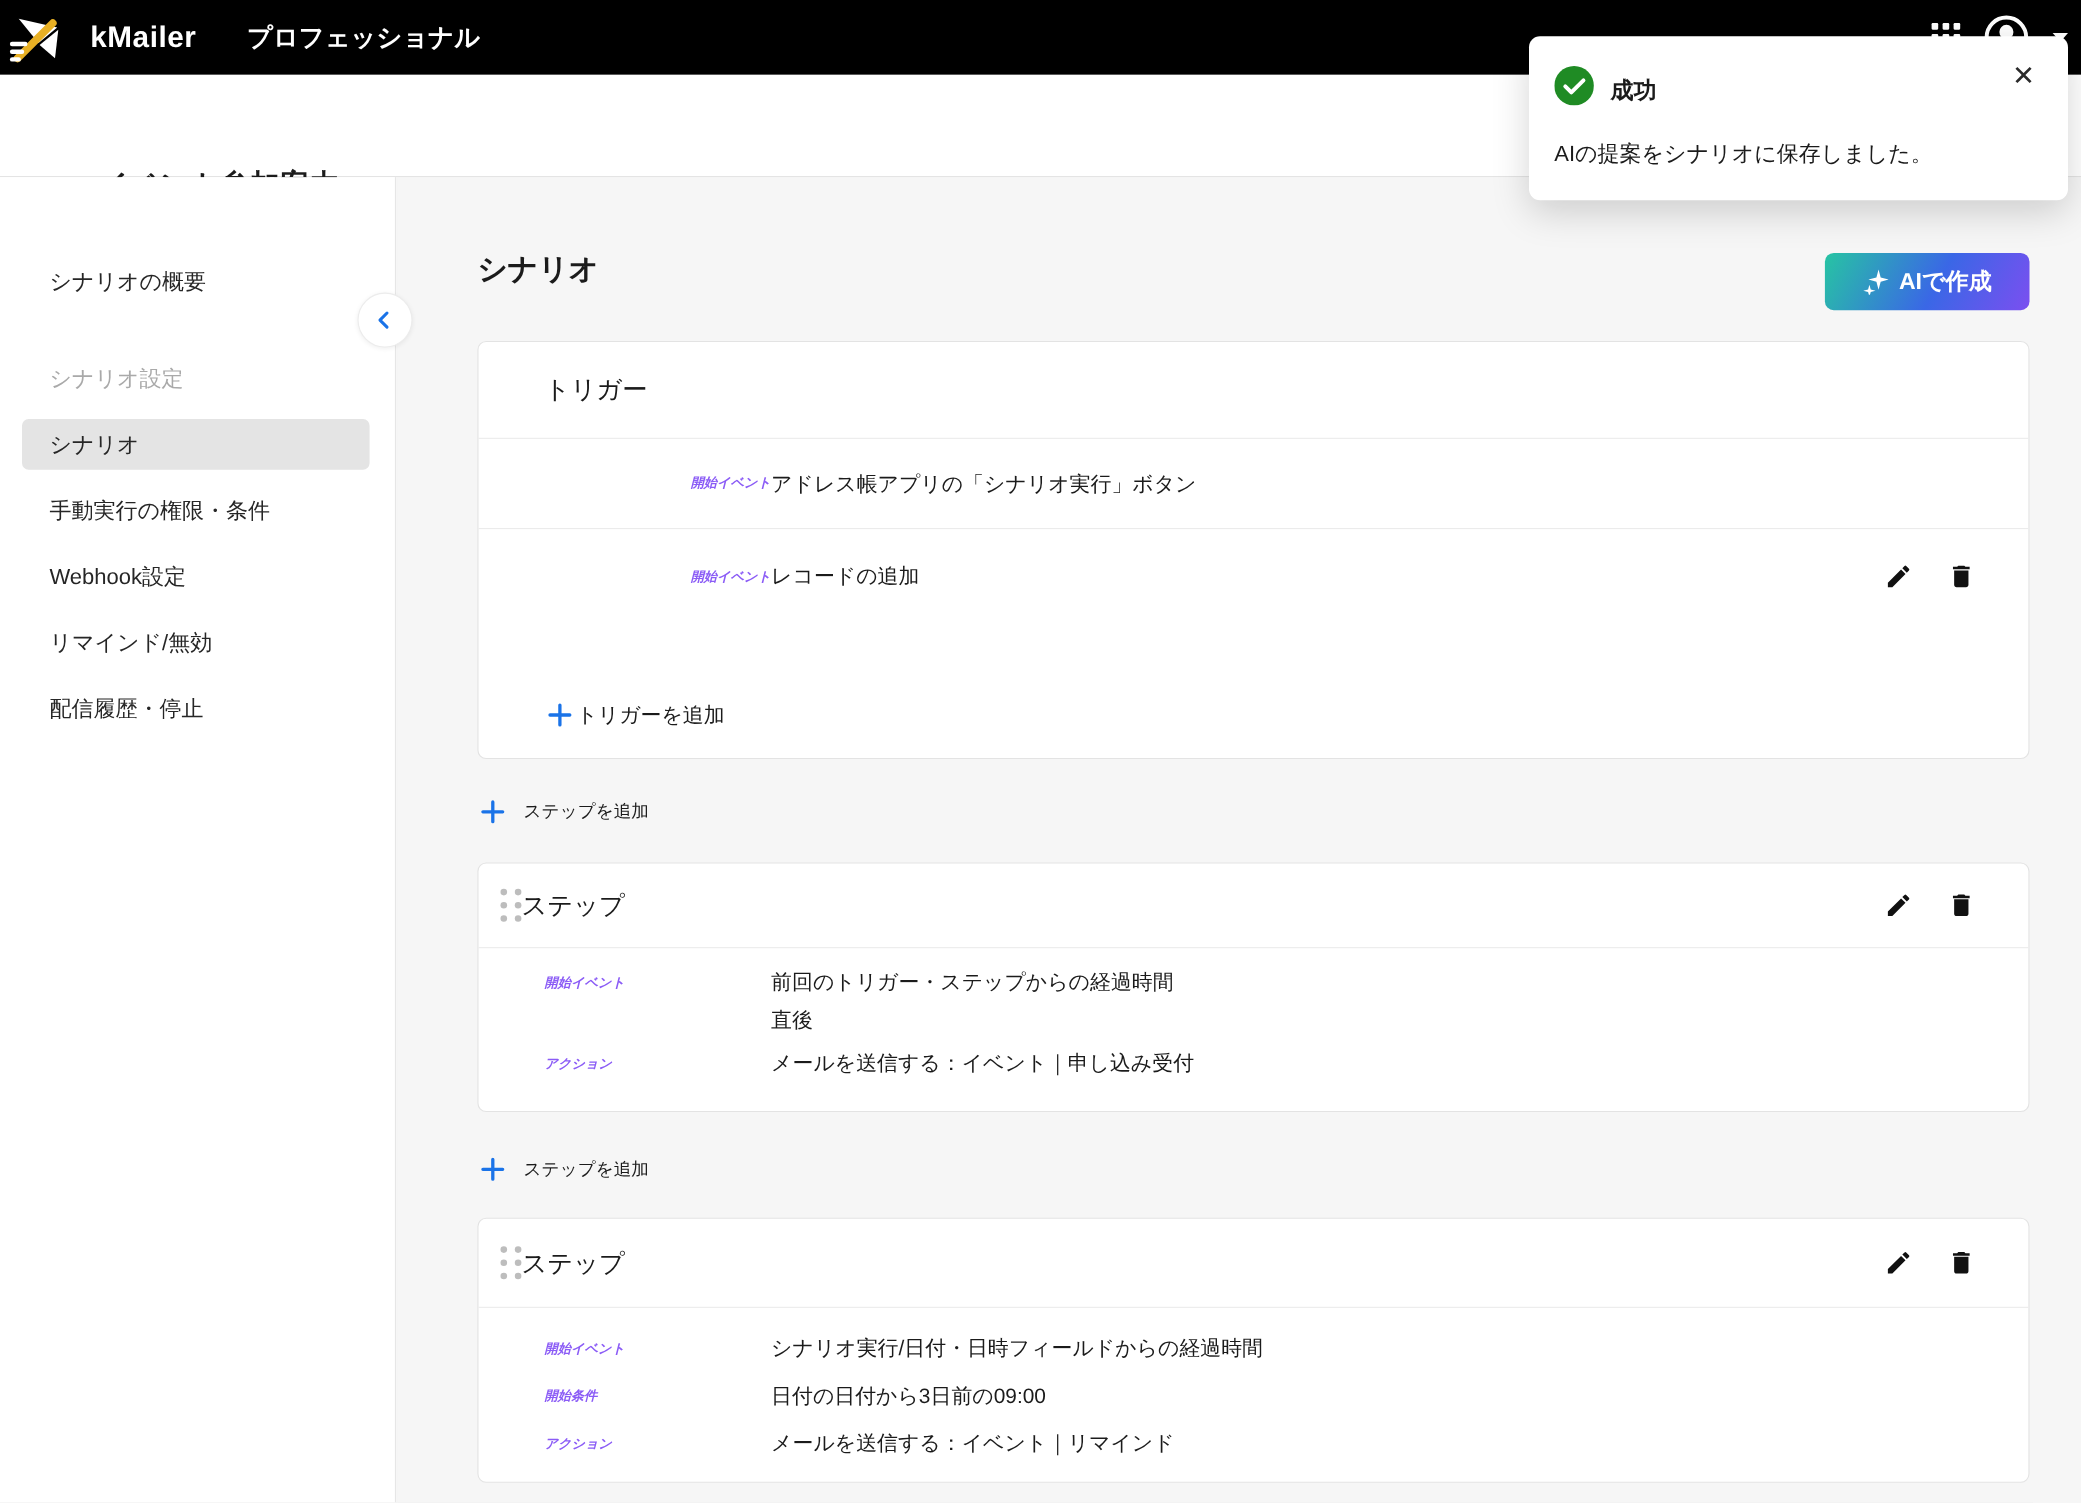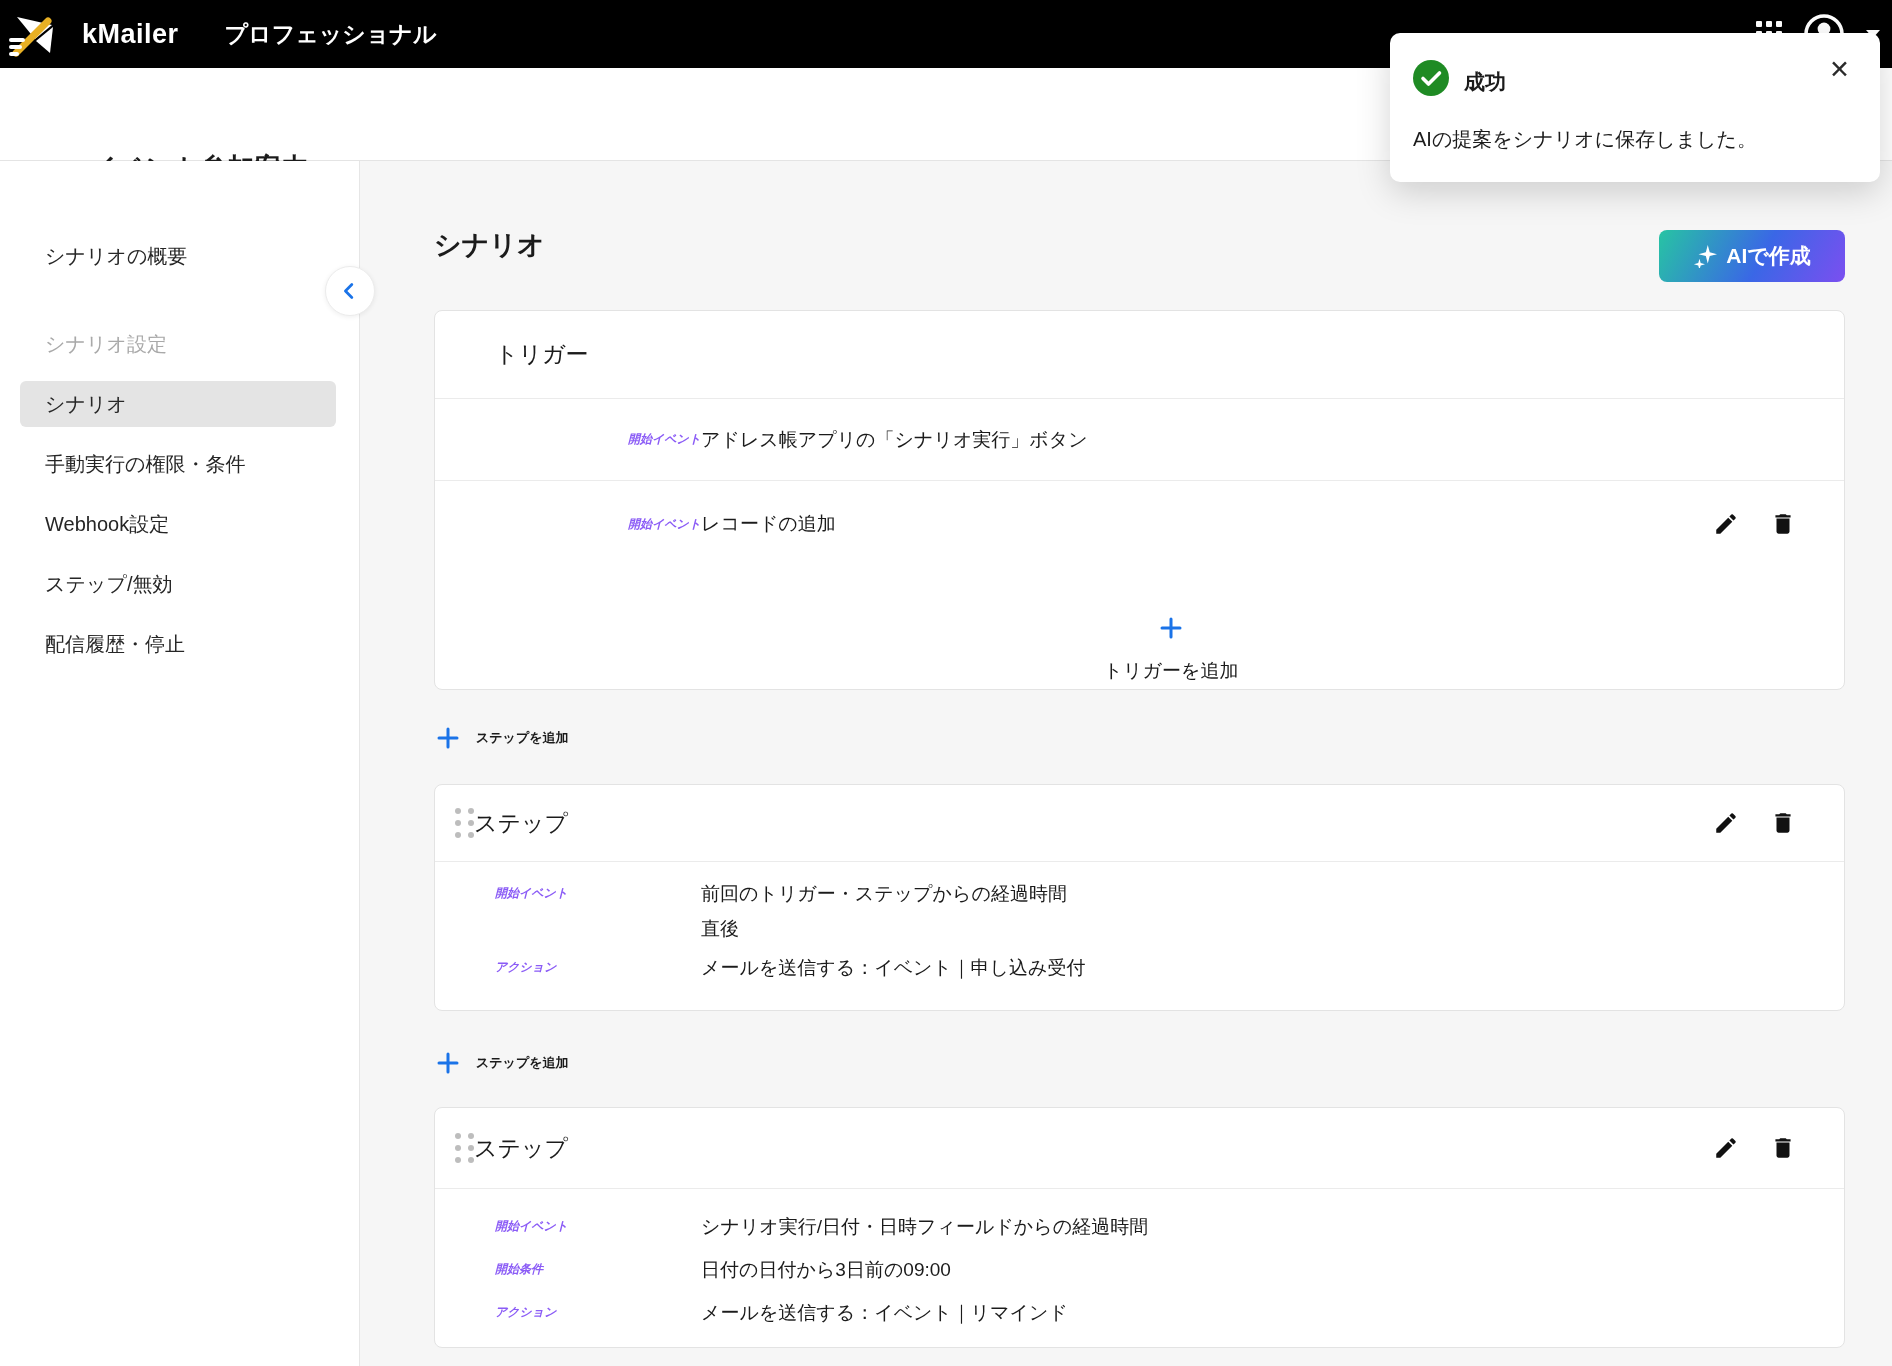--- a/index.html
+++ b/index.html
@@ -81,26 +81,26 @@
   .card-title-row { height:87px; display:flex; align-items:center; padding:0 48px 0 60px; font-size:23px; color:#1b1b1b; }
   .divider { height:1px; background:#ebebeb; flex:0 0 auto; }
   .t-row { height:81px; display:flex; align-items:center; padding:0 48px 0 60px; }
   .t-row.tall { height:86px; }
   .row-label { width:206px; flex:0 0 206px; font-weight:700; font-size:12px; color:#8b5cf6;font-style:italic; }
   .row-value { font-size:19px; color:#1b1b1b; }
   .row-actions { margin-left:auto; display:flex; align-items:center; gap:31px; }
   .icon-btn { background:none; border:none; padding:0; cursor:pointer; width:26px; height:26px; display:flex; align-items:center; justify-content:center; }
   .spacer { flex:1; }
   .add-row {
-    height:66px; margin-bottom:6px; display:flex; align-items:center; gap:19px;
-    padding-left:63px; font-size:19px; color:#1b1b1b; cursor:pointer;flex-direction:column;
+    height:66px; margin-bottom:6px; display:flex; align-items:center; gap:4px;
+    padding-left:63px; font-size:19px; color:#1b1b1b; cursor:pointer;
   }
   .add-step {
-    display:flex; align-items:center; gap:17px; font-size:13px; color:#1b1b1b;
-    cursor:pointer; margin:28px 0 26px 3px; height:40px;font-weight:bold;
+    display:flex; align-items:center; gap:17px; font-size:16px; color:#1b1b1b;
+    cursor:pointer; margin:28px 0 26px 3px; height:40px;
   }
   .add-step.second { margin:32px 0 24px 3px; }
 
   .step-card { height:227px; }
   .step-card.second { height:241px; }
   .step-head { height:76px; display:flex; align-items:center; padding:0 48px 0 20px; }
   .step-card.second .step-head { height:80px; }
   .drag-handle { display:grid; grid-template-columns:repeat(2,6px); grid-gap:6px 7px; cursor:grab; }
   .drag-handle span { width:6px; height:6px; border-radius:50%; background:#bdbdbd; }
   .step-title { font-size:23px; color:#1b1b1b; }
@@ -177,21 +177,21 @@
     <div class="ph-title">イベント参加案内</div>
     <div class="ph-status">無効</div>
   </div>
 
   <nav class="sidebar">
     <div class="nav-item">シナリオの概要</div>
     <div class="nav-section">シナリオ設定</div>
     <div class="nav-item active">シナリオ</div>
     <div class="nav-item">手動実行の権限・条件</div>
     <div class="nav-item">Webhook設定</div>
-    <div class="nav-item">ステップ/無効</div>
+    <div class="nav-item">リマインド/無効</div>
     <div class="nav-item">配信履歴・停止</div>
   </nav>
 
   <button class="collapse-btn" aria-label="collapse sidebar">
     <span style="display:flex;">
       <svg viewBox="0 0 24 24" width="22" height="22">
         <polyline points="14,5 7,12 14,19" fill="none" stroke="#1a73e8" stroke-width="3" stroke-linecap="round" stroke-linejoin="round"></polyline>
       </svg>
     </span>
   </button>

